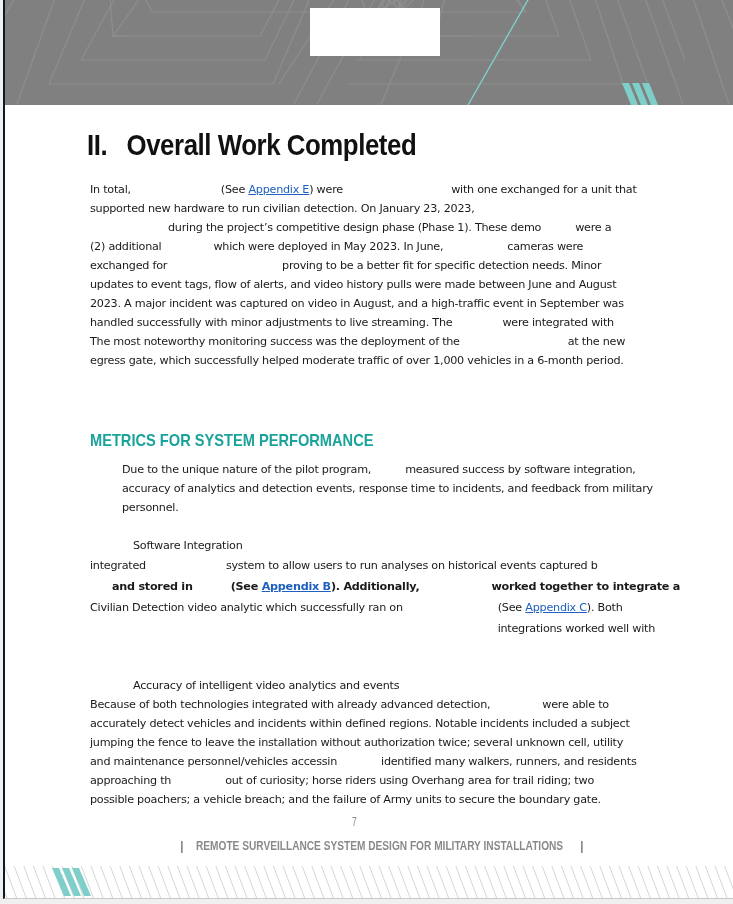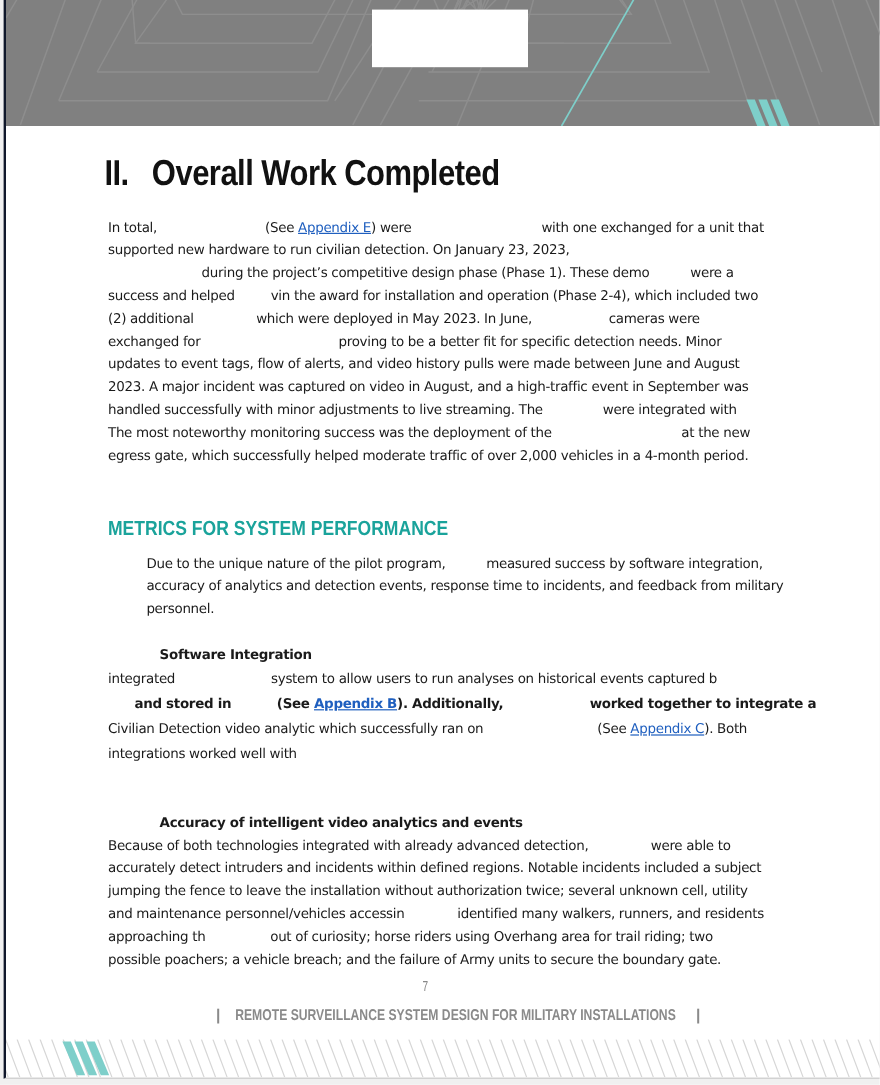--- a/index.html
+++ b/index.html
@@ -8,21 +8,21 @@
   .header-band { position:absolute; left:0; top:0; width:729px; height:105px; background:#808080; overflow:hidden; }
   .header-band svg { position:absolute; left:0; top:0; }
   .logo-box { position:absolute; left:305px; top:8px; width:130px; height:48px; background:#fff; }
   .title { position:absolute; left:82px; top:128px; font-family:"Liberation Sans", sans-serif; font-weight:bold; font-size:30px; letter-spacing:-0.5px; color:#111; transform:scaleX(0.86); transform-origin:left top; white-space:nowrap; }
   .title .num { display:inline-block; width:46px; }
   .body { position:absolute; left:85px; width:565px; font-family:"DejaVu Sans", sans-serif; font-size:11.2px; line-height:19px; color:#1a1a1a; letter-spacing:-0.25px; }
   .line { white-space:nowrap; height:19px; }
   .gap { display:inline-block; }
   a.link { color:#1f5fbf; text-decoration:underline; }
   .section-h { position:absolute; left:85px; top:431px; font-family:"Liberation Sans", sans-serif; font-weight:bold; font-size:17px; color:#1aa39b; transform:scaleX(0.86); transform-origin:left top; white-space:nowrap; }
-  .subhead { font-weight:bold; }
+  .subhead { font-weight:normal; }
   .page-num { position:absolute; left:346px; top:815px; font-size:12px; color:#888; font-family:"Liberation Sans", sans-serif; transform:scaleX(0.7); }
   .footer-title { position:absolute; left:175px; top:838px; width:410px; font-family:"Liberation Sans", sans-serif; font-weight:bold; font-size:13px; color:#8a8a8a; white-space:nowrap; }
   .footer-title .bar { display:inline-block; }
   .footer-title .txt { display:inline-block; transform:scaleX(0.78); transform-origin:left center; margin-left:12px; }
   .footer-band { position:absolute; left:0; top:866px; width:729px; height:32px; overflow:hidden; }
 </style>
 </head>
 <body>
 
 <div class="page">
@@ -115,52 +115,51 @@
   </div>
 
   <div class="title">
     <span class="num">II.</span><span>Overall Work Completed</span>
   </div>
 
   <div class="body" id="intro" style="top:180px;">
       <div class="line"><span>In total,</span><span class="gap" style="width: 90px;"></span><span>(See </span><a class="link" href="#">Appendix E</a><span>) were </span><span class="gap" style="width: 105px;"></span><span>with one exchanged for a unit that</span></div>
       <div class="line"><span>supported new hardware to run civilian detection. On January 23, 2023,</span></div>
       <div class="line"><span class="gap" style="width: 78px;"></span><span>during the project’s competitive design phase (Phase 1). These demo</span><span class="gap" style="width: 34px;"></span><span>were a</span></div>
-      <div class="line"><span>success and helped</span><span class="gap" style="width: 30px;"></span><span>vin the award for installation and operation (Phase 2-4), which included two</span></div>
       <div class="line"><span>(2) additional</span><span class="gap" style="width: 52px;"></span><span>which were deployed in May 2023. In June,</span><span class="gap" style="width: 64px;"></span><span>cameras were</span></div>
       <div class="line"><span>exchanged for</span><span class="gap" style="width: 115px;"></span><span>proving to be a better fit for specific detection needs. Minor</span></div>
       <div class="line"><span>updates to event tags, flow of alerts, and video history pulls were made between June and August</span></div>
       <div class="line"><span>2023. A major incident was captured on video in August, and a high-traffic event in September was</span></div>
       <div class="line"><span>handled successfully with minor adjustments to live streaming. The</span><span class="gap" style="width: 50px;"></span><span>were integrated with</span></div>
       <div class="line"><span>The most noteworthy monitoring success was the deployment of the</span><span class="gap" style="width: 108px;"></span><span>at the new</span></div>
-      <div class="line"><span>egress gate, which successfully helped moderate traffic of over 2,000 vehicles in a 4-month period.</span></div>
+      <div class="line"><span>egress gate, which successfully helped moderate traffic of over 1,000 vehicles in a 6-month period.</span></div>
     </div>
 
   <div class="section-h">METRICS FOR SYSTEM PERFORMANCE</div>
   <div class="body" id="metrics" style="top:460px;margin-left:32px;">
       <div class="line"><span>Due to the unique nature of the pilot program,</span><span class="gap" style="width: 34px;"></span><span>measured success by software integration,</span></div>
       <div class="line"><span>accuracy of analytics and detection events, response time to incidents, and feedback from military</span></div>
       <div class="line"><span>personnel.</span></div>
     </div>
 
   <div class="body" style="top:536px;">
     <div class="line subhead" style="padding-left:43px;">Software Integration</div>
     <div id="software" style="line-height:21px;">
         <div class="line" style="height: 21px;"><span>integrated</span><span class="gap" style="width: 80px;"></span><span>system to allow users to run analyses on historical events captured b</span></div>
         <div class="line" style="height: 21px; font-weight: bold;"><span class="gap" style="width: 22px;"></span><span>and stored in</span><span class="gap" style="width: 38px;"></span><span>(See </span><a class="link" href="#">Appendix B</a><span>). Additionally,</span><span class="gap" style="width: 72px;"></span><span>worked together to integrate a</span></div>
         <div class="line" style="height: 21px;"><span>Civilian Detection video analytic which successfully ran on</span><span class="gap" style="width: 95px;"></span><span>(See </span><a class="link" href="#">Appendix C</a><span>). Both</span></div>
-        <div class="line" style="height: 21px;"><span>integrations worked well with</span></div>
+        <div class="line" style="height: 21px; text-align: right;"><span>integrations worked well with</span></div>
       </div>
   </div>
 
   <div class="body" style="top:676px;">
     <div class="line subhead" style="padding-left:43px;">Accuracy of intelligent video analytics and events</div>
     <div id="accuracy">
         <div class="line"><span>Because of both technologies integrated with already advanced detection,</span><span class="gap" style="width: 52px;"></span><span>were able to</span></div>
-        <div class="line"><span>accurately detect intruders and incidents within defined regions. Notable incidents included a subject</span></div>
+        <div class="line"><span>accurately detect vehicles and incidents within defined regions. Notable incidents included a subject</span></div>
         <div class="line"><span>jumping the fence to leave the installation without authorization twice; several unknown cell, utility</span></div>
         <div class="line"><span>and maintenance personnel/vehicles accessin</span><span class="gap" style="width: 44px;"></span><span>identified many walkers, runners, and residents</span></div>
         <div class="line"><span>approaching th</span><span class="gap" style="width: 54px;"></span><span>out of curiosity; horse riders using Overhang area for trail riding; two</span></div>
         <div class="line"><span>possible poachers; a vehicle breach; and the failure of Army units to secure the boundary gate.</span></div>
       </div>
   </div>
 
   <div class="page-num">7</div>
   <div class="footer-title">
     <span class="bar">|</span><span class="txt">REMOTE SURVEILLANCE SYSTEM DESIGN FOR MILITARY INSTALLATIONS</span><span class="bar" style="position:absolute; left:400px;">|</span>

